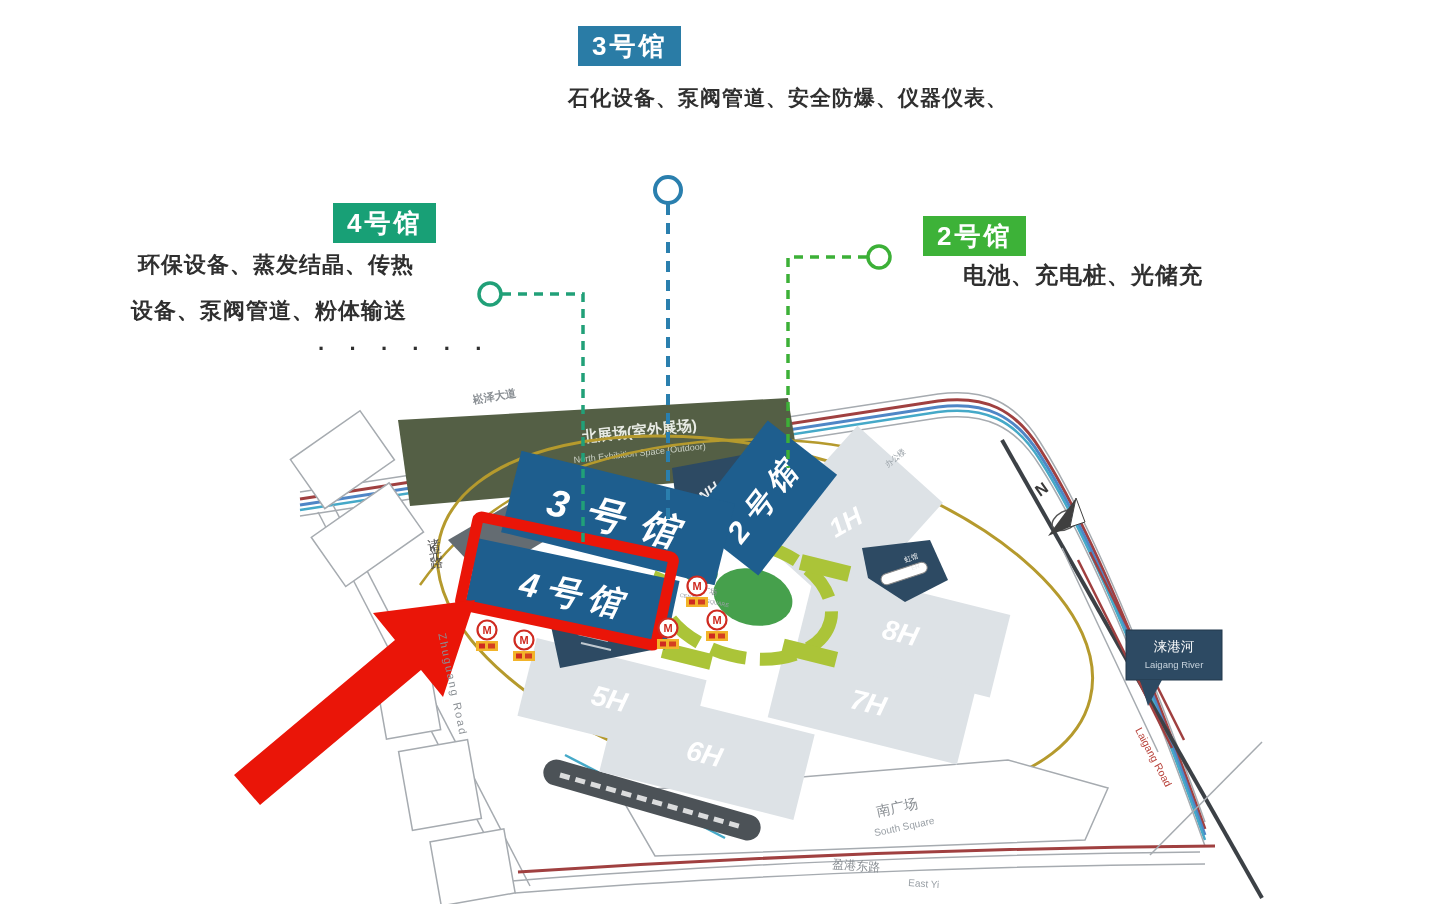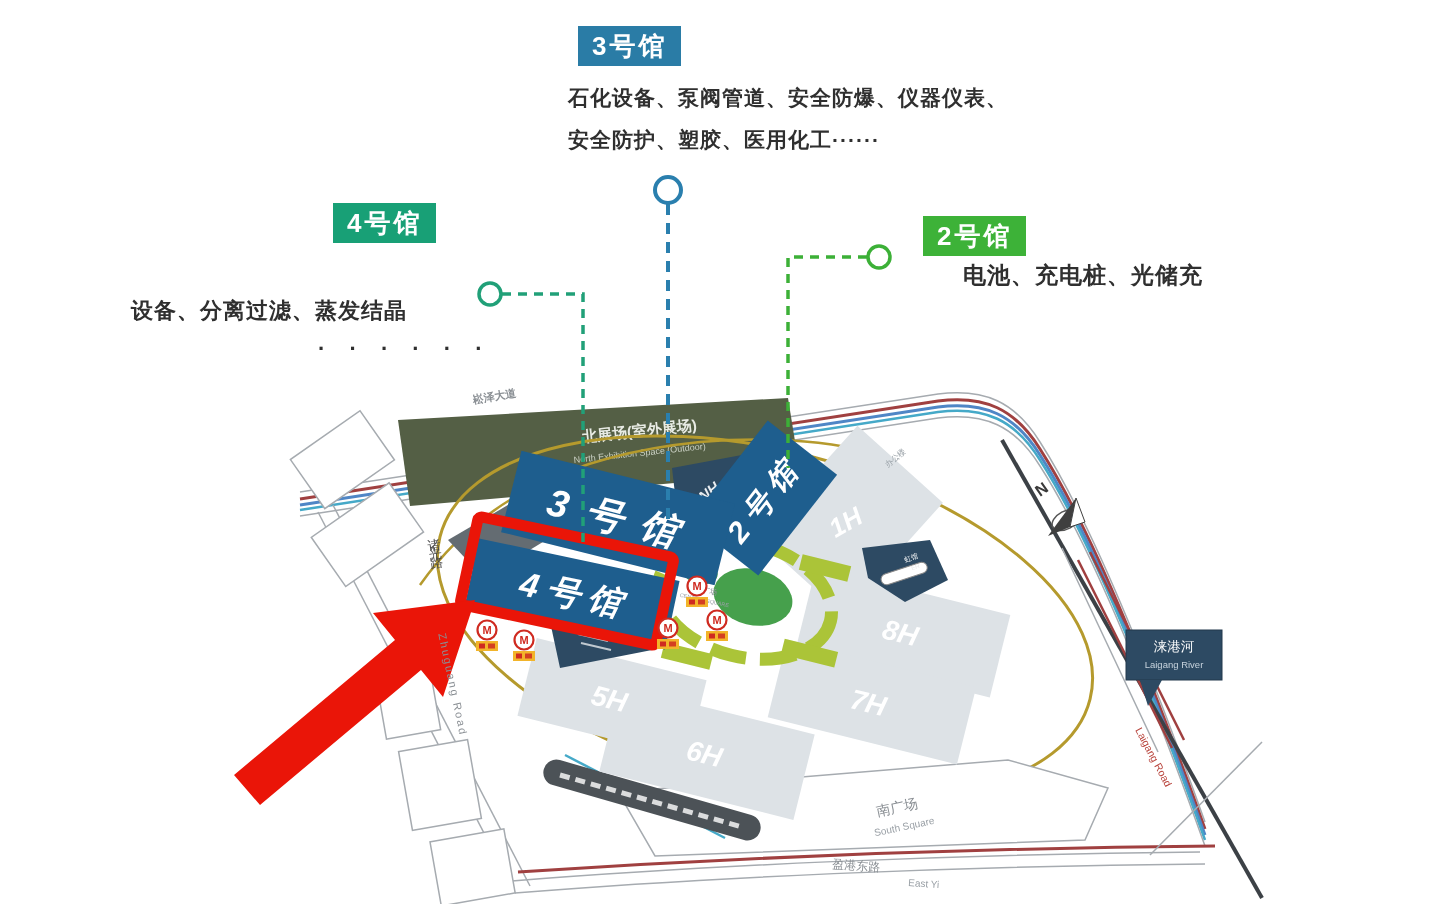--- a/index.html
+++ b/index.html
@@ -190,22 +190,22 @@
   </g>
 
   <polygon points="475,600 443,697 421,670 260,805 234,775 395,640 373,613" fill="#ea1508"></polygon>
 </svg>
 
 <div class="abs v-road" style="left:424px;top:528px;">诸光路</div>
 <div class="abs r-road" style="left:448px;top:632px;">Zhuguang Road</div>
 
 <div class="abs hall-tag tag3" style="left:578px;top:26px;">3号馆</div>
 <div class="abs desc" style="left:568px;top:84px;">石化设备、泵阀管道、安全防爆、仪器仪表、</div>
-<div class="abs desc" style="left:568px;top:126px;">安全防护、塑胶、医用化工······</div>
 
 <div class="abs hall-tag tag4" style="left:333px;top:203px;">4号馆</div>
-<div class="abs desc" style="left:131px;top:296px;font-size:22px;">设备、分离过滤、蒸发结晶</div>
+<div class="abs desc" style="left:138px;top:250px;font-size:22px;">环保设备、蒸发结晶、传热</div>
+<div class="abs desc" style="left:131px;top:296px;font-size:22px;">设备、泵阀管道、粉体输送</div>
 <div class="abs dots" style="left:318px;top:336px;">· · · · · ·</div>
 
 <div class="abs hall-tag tag2" style="left:923px;top:216px;">2号馆</div>
 <div class="abs desc" style="left:921px;top:260px;font-size:23px;margin-left:42px;">电池、充电桩、光储充</div>
 
 </div>
 
 </body></html>

